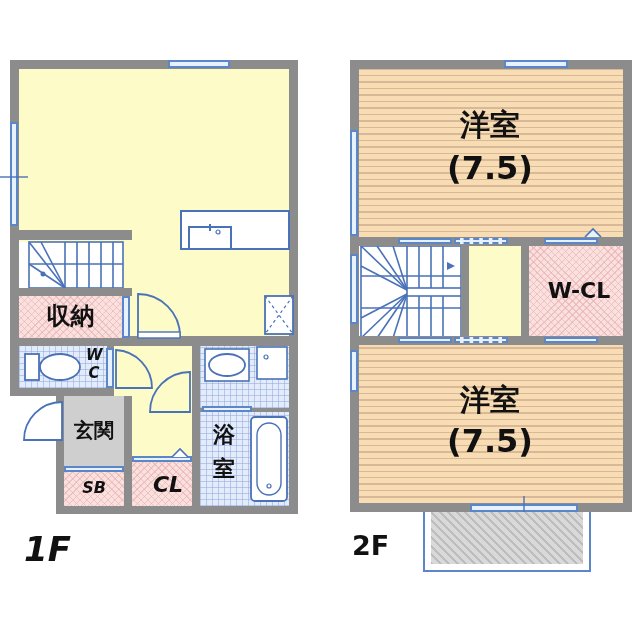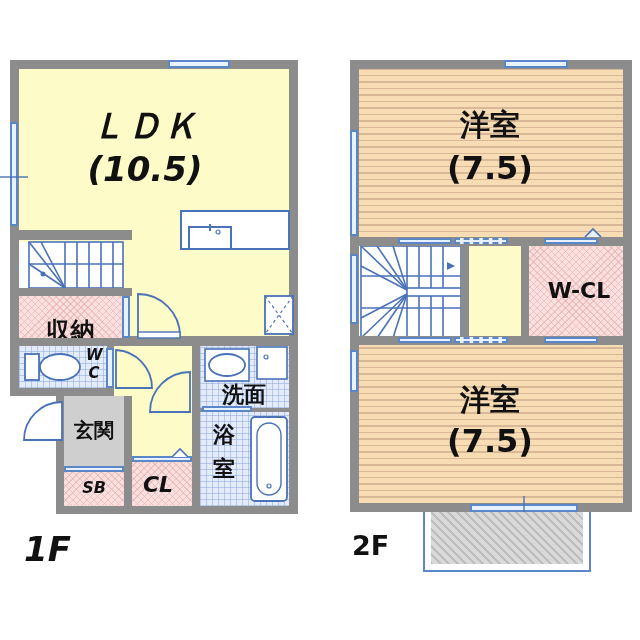--- a/index.html
+++ b/index.html
@@ -45,21 +45,21 @@
       <line x1="0" y1="22" x2="94" y2="22"></line>
       <line x1="0" y1="0" x2="36" y2="46"></line>
         <line x1="0" y1="22" x2="36" y2="46"></line>
       <line x1="12" y1="0" x2="36" y2="46"></line>
     </g>
     <circle cx="14" cy="32" r="2.5" fill="#4a72b8"></circle>
   </svg>
 
   <div class="abs wall" style="left:9px;top:228px;width:113px;height:8px;"></div>
   <div class="abs pinkhatch" style="left:9px;top:236px;width:103px;height:42px;"></div>
-  <div class="lbl" style="left:9px;top:259px;width:103px;font-size:24px;">収納</div>
+  <div class="lbl" style="left:9px;top:244px;width:103px;font-size:24px;">収納</div>
   <div class="abs win" style="left:112px;top:236px;width:8px;height:42px;"></div>
 
   <div class="abs wall" style="left:9px;top:278px;width:270px;height:8px;"></div>
 
   <div class="abs bluetile" style="left:9px;top:286px;width:88px;height:42px;"></div>
   <svg style="left:14px;top:290px;" width="60" height="34">
     <rect x="1" y="4" width="14" height="26" fill="#fff" stroke="#4a72b8" stroke-width="1.8"></rect>
     <ellipse cx="36" cy="17" rx="20" ry="13" fill="#fff" stroke="#4a72b8" stroke-width="1.8"></ellipse>
   </svg>
   <div class="lbl" style="left:76px;top:288px;width:16px;font-size:15px;font-style:italic;">W</div>
@@ -91,34 +91,33 @@
   <div class="abs win" style="left:54px;top:406px;width:60px;height:6px;"></div>
 
   <div class="abs pinkhatch" style="left:54px;top:412px;width:60px;height:34px;"></div>
   <div class="lbl" style="left:54px;top:420px;width:60px;font-size:16px;font-style:italic;">SB</div>
 
   <div class="abs win" style="left:122px;top:396px;width:60px;height:6px;"></div>
   <svg style="left:160px;top:388px;" width="20" height="10">
     <path d="M2 9 L10 1 L18 9" fill="#fff" stroke="#4a72b8" stroke-width="1.6"></path>
   </svg>
   <div class="abs pinkhatch" style="left:122px;top:402px;width:60px;height:44px;"></div>
-  <div class="lbl" style="left:112px;top:414px;width:72px;font-size:22px;font-style:italic;">CL</div>
+  <div class="lbl" style="left:122px;top:414px;width:72px;font-size:22px;font-style:italic;">CL</div>
 
   <div class="abs wall" style="left:182px;top:278px;width:8px;height:176px;"></div>
 
   <div class="abs bluetile" style="left:190px;top:286px;width:89px;height:62px;"></div>
   <svg style="left:194px;top:288px;" width="46" height="34">
     <rect x="1" y="1" width="44" height="32" fill="#fff" stroke="#4a72b8" stroke-width="1.6"></rect>
     <ellipse cx="23" cy="17" rx="18" ry="11" fill="#fff" stroke="#4a72b8" stroke-width="1.8"></ellipse>
   </svg>
   <svg style="left:246px;top:286px;" width="32" height="34">
     <rect x="1" y="1" width="30" height="32" fill="#fff" stroke="#4a72b8" stroke-width="1.6"></rect>
     <circle cx="10" cy="11" r="2" fill="none" stroke="#4a72b8" stroke-width="1.2"></circle>
   </svg>
-  <div class="lbl" style="left:194px;top:324px;width:80px;font-size:22px;">洗面</div>
   <div class="abs win" style="left:192px;top:346px;width:50px;height:6px;"></div>
 
   <div class="abs bluetile" style="left:190px;top:352px;width:89px;height:94px;"></div>
   <svg style="left:240px;top:356px;" width="38" height="86">
     <rect x="1" y="1" width="36" height="84" rx="4" fill="#fff" stroke="#4a72b8" stroke-width="1.8"></rect>
     <rect x="7" y="7" width="24" height="72" rx="12" fill="#fff" stroke="#4a72b8" stroke-width="1.4"></rect>
     <circle cx="19" cy="70" r="2" fill="none" stroke="#4a72b8" stroke-width="1.2"></circle>
   </svg>
   <div class="lbl" style="left:194px;top:364px;width:40px;font-size:22px;">浴</div>
   <div class="lbl" style="left:194px;top:398px;width:40px;font-size:22px;">室</div>
@@ -132,22 +131,20 @@
 
   <svg style="left:254px;top:235px;" width="30" height="40">
     <rect x="1" y="1" width="28" height="38" fill="#fff" stroke="#4a72b8" stroke-width="1.8"></rect>
     <line x1="1" y1="1" x2="29" y2="39" stroke="#4a72b8" stroke-width="1.2" stroke-dasharray="3,3"></line>
     <line x1="29" y1="1" x2="1" y2="39" stroke="#4a72b8" stroke-width="1.2" stroke-dasharray="3,3"></line>
   </svg>
 
   <div class="abs win" style="left:158px;top:0;width:62px;height:8px;"></div>
   <div class="abs win" style="left:0;top:62px;width:8px;height:104px;"></div>
 
-  <div class="lbl" style="left:60px;top:48px;width:150px;font-size:36px;font-style:italic;">ＬＤＫ</div>
-  <div class="lbl" style="left:60px;top:92px;width:150px;font-size:34px;font-style:italic;">(10.5)</div>
 </div>
 <svg style="left:0;top:175px;" width="30" height="4">
   <line x1="0" y1="2" x2="28" y2="2" stroke="#4a72b8" stroke-width="1.4"></line>
 </svg>
 <div class="lbl" style="left:24px;top:532px;font-size:34px;font-style:italic;">1F</div>
 
 <div class="abs" style="left:350px;top:60px;width:282px;height:452px;">
   <div class="abs wall" style="left:0;top:0;width:282px;height:452px;"></div>
 
   <div class="abs yo" style="left:9px;top:9px;width:264px;height:168px;"></div>

